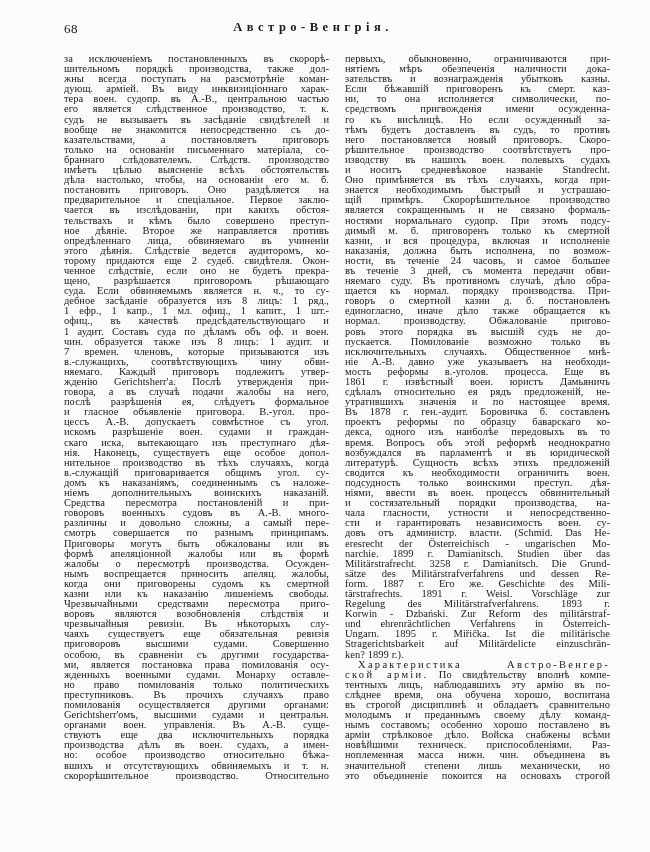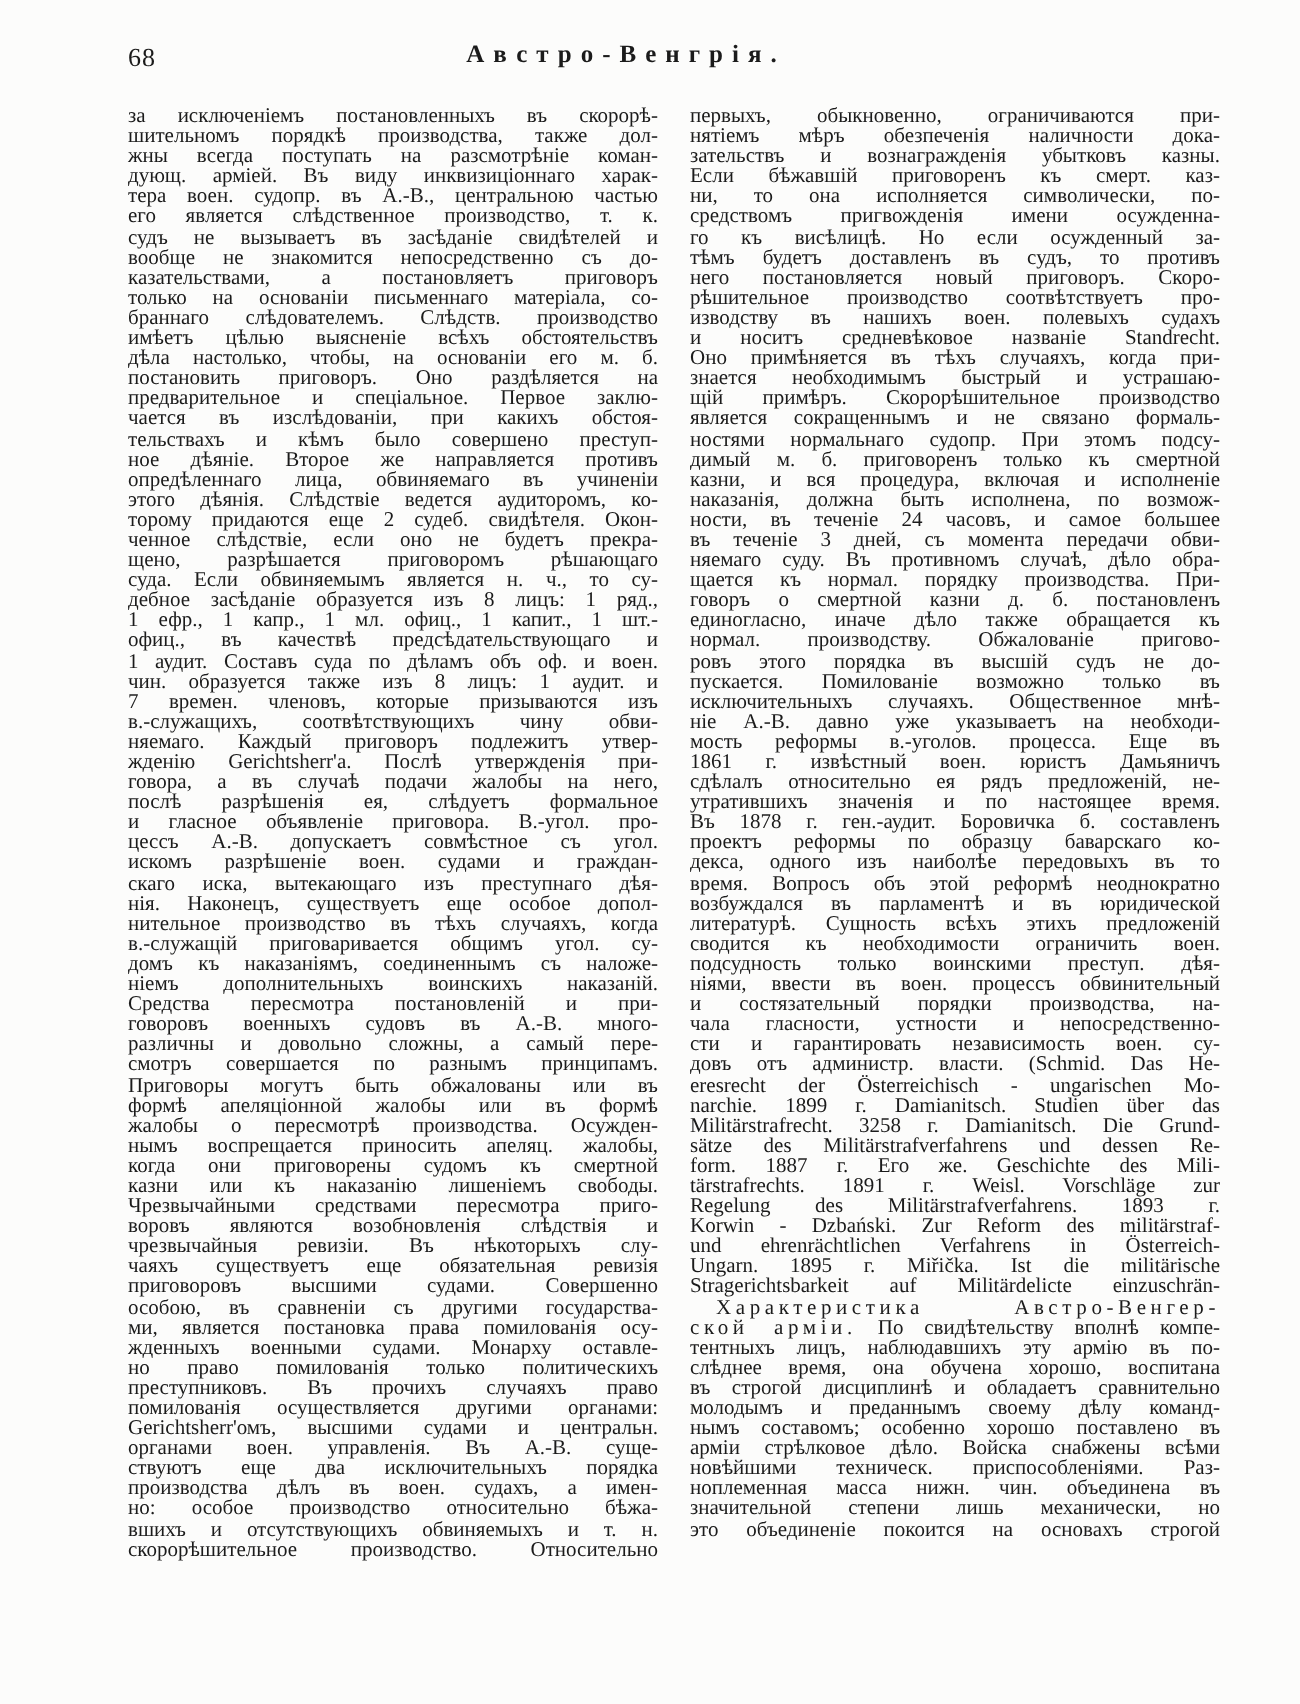--- a/index.html
+++ b/index.html
@@ -155,20 +155,21 @@
 narchie. 1899 г. </span><span class="it">Damianitsch</span><span>. Studien über das
 Militärstrafrecht. 3258 г. </span><span class="it">Damianitsch</span><span>. Die Grund-
 sätze des Militärstrafverfahrens und dessen Re-
 form. 1887 г. </span><span class="it">Его же</span><span>. Geschichte des Mili-
 tärstrafrechts. 1891 г. </span><span class="it">Weisl</span><span>. Vorschläge zur
 Regelung des Militärstrafverfahrens. 1893 г.
 </span><span class="it">Korwin - Dzbański</span><span>. Zur Reform des militärstraf-
 und ehrenrächtlichen Verfahrens in Österreich-
 Ungarn. 1895 г. </span><span class="it">Miřička</span><span>. Ist die militärische
 Stragerichtsbarkeit auf Militärdelicte einzuschrän-</span></div>
+      <div class="para endline">ken? 1899 г.).</div>
       <div class="para indent"><span class="spaced">Характеристика Австро-Венгер-
 ской арміи.</span><span> По свидѣтельству вполнѣ компе-
 тентныхъ лицъ, наблюдавшихъ эту армію въ по-
 слѣднее время, она обучена хорошо, воспитана
 въ строгой дисциплинѣ и обладаетъ сравнительно
 молодымъ и преданнымъ своему дѣлу команд-
 нымъ составомъ; особенно хорошо поставлено въ
 арміи стрѣлковое дѣло. Войска снабжены всѣми
 новѣйшими техническ. приспособленіями. Раз-
 ноплеменная масса нижн. чин. объединена въ

